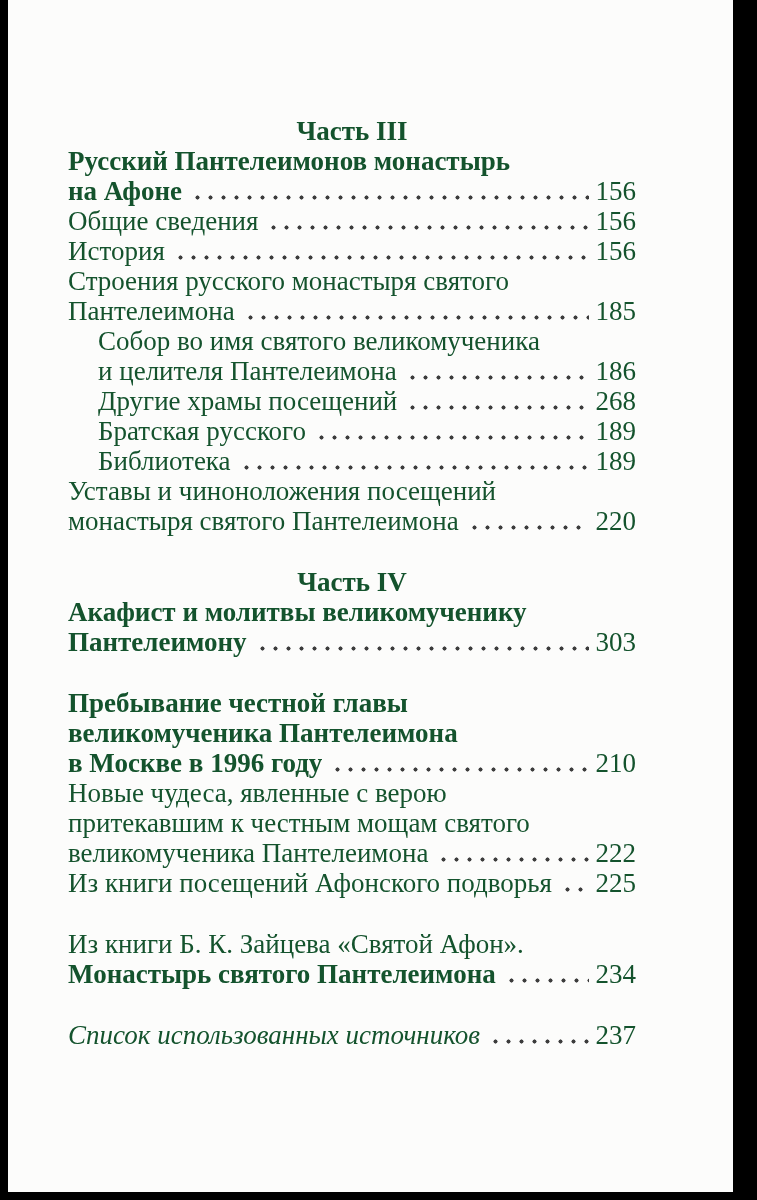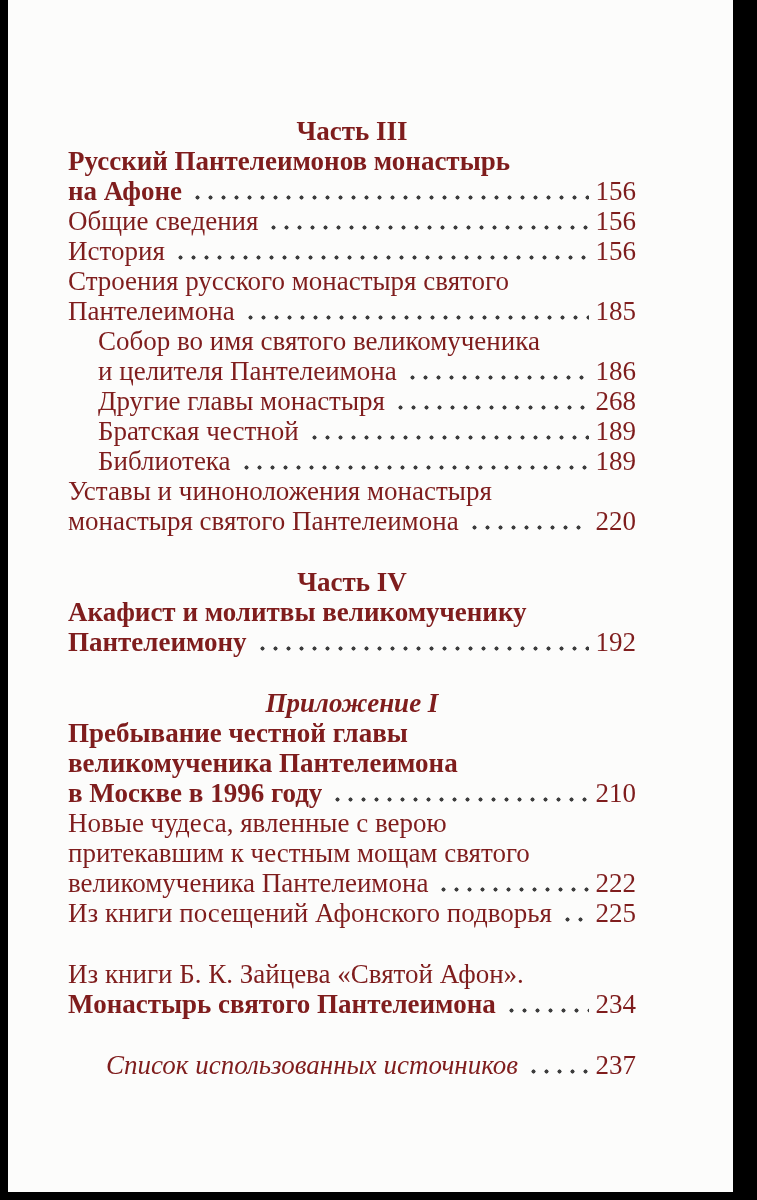--- a/index.html
+++ b/index.html
@@ -19,21 +19,21 @@
     left: 8px;
     top: 0;
     right: 24px;
     bottom: 8px;
     background: #fcfcfb;
   }
   .toc {
     padding: 116px 97px 0 60px;
     font-size: 27px;
     line-height: 30px;
-    color: #7f1d1d;
+    color: #14532d;
   }
   .toc-section {
     margin-top: 31px;
   }
   .toc-section:first-child {
     margin-top: 0;
   }
   .toc-heading {
     text-align: center;
     font-weight: bold;
@@ -46,21 +46,21 @@
     align-items: baseline;
   }
   .toc-row.indent {
     padding-left: 30px;
   }
   .entry-text {
     white-space: nowrap;
   }
   .style-regular { font-weight: normal; font-style: normal; }
   .style-bold { font-weight: bold; }
-  .style-italic { font-style: italic; margin-left: 38px; }
+  .style-italic { font-style: italic; }
   .style-bold-italic { font-weight: bold; font-style: italic; }
   .leader {
     flex: 1 1 auto;
     min-width: 10px;
     height: 5px;
     margin: 0 7px 0 9px;
     background-image: radial-gradient(circle, #3c3c3c 1.8px, rgba(60,60,60,0) 2.3px);
     background-size: 13px 5px;
     background-repeat: repeat-x;
     background-position: left bottom;
@@ -105,56 +105,55 @@
         </div>
         <div class="toc-row indent">
           <span class="entry-text style-regular">Собор во имя святого великомученика</span>
         </div>
         <div class="toc-row indent">
           <span class="entry-text style-regular">и целителя Пантелеимона</span>
           <span class="leader"></span>
           <span class="page-num">186</span>
         </div>
         <div class="toc-row indent">
-          <span class="entry-text style-regular">Другие главы монастыря</span>
+          <span class="entry-text style-regular">Другие храмы посещений</span>
           <span class="leader"></span>
           <span class="page-num">268</span>
         </div>
         <div class="toc-row indent">
-          <span class="entry-text style-regular">Братская честной</span>
+          <span class="entry-text style-regular">Братская русского</span>
           <span class="leader"></span>
           <span class="page-num">189</span>
         </div>
         <div class="toc-row indent">
           <span class="entry-text style-regular">Библиотека</span>
           <span class="leader"></span>
           <span class="page-num">189</span>
         </div>
         <div class="toc-row">
-          <span class="entry-text style-regular">Уставы и чиноноложения монастыря</span>
+          <span class="entry-text style-regular">Уставы и чиноноложения посещений</span>
         </div>
         <div class="toc-row">
           <span class="entry-text style-regular">монастыря святого Пантелеимона</span>
           <span class="leader"></span>
           <span class="page-num">220</span>
         </div>
       </section>
       <section class="toc-section">
         <div class="toc-heading style-bold">Часть IV</div>
         <div class="toc-row">
           <span class="entry-text style-bold">Акафист и молитвы великомученику</span>
         </div>
         <div class="toc-row">
           <span class="entry-text style-bold">Пантелеимону</span>
           <span class="leader"></span>
-          <span class="page-num">192</span>
+          <span class="page-num">303</span>
         </div>
       </section>
       <section class="toc-section">
-        <div class="toc-heading style-bold-italic">Приложение I</div>
         <div class="toc-row">
           <span class="entry-text style-bold">Пребывание честной главы</span>
         </div>
         <div class="toc-row">
           <span class="entry-text style-bold">великомученика Пантелеимона</span>
         </div>
         <div class="toc-row">
           <span class="entry-text style-bold">в Москве в 1996 году</span>
           <span class="leader"></span>
           <span class="page-num">210</span>

